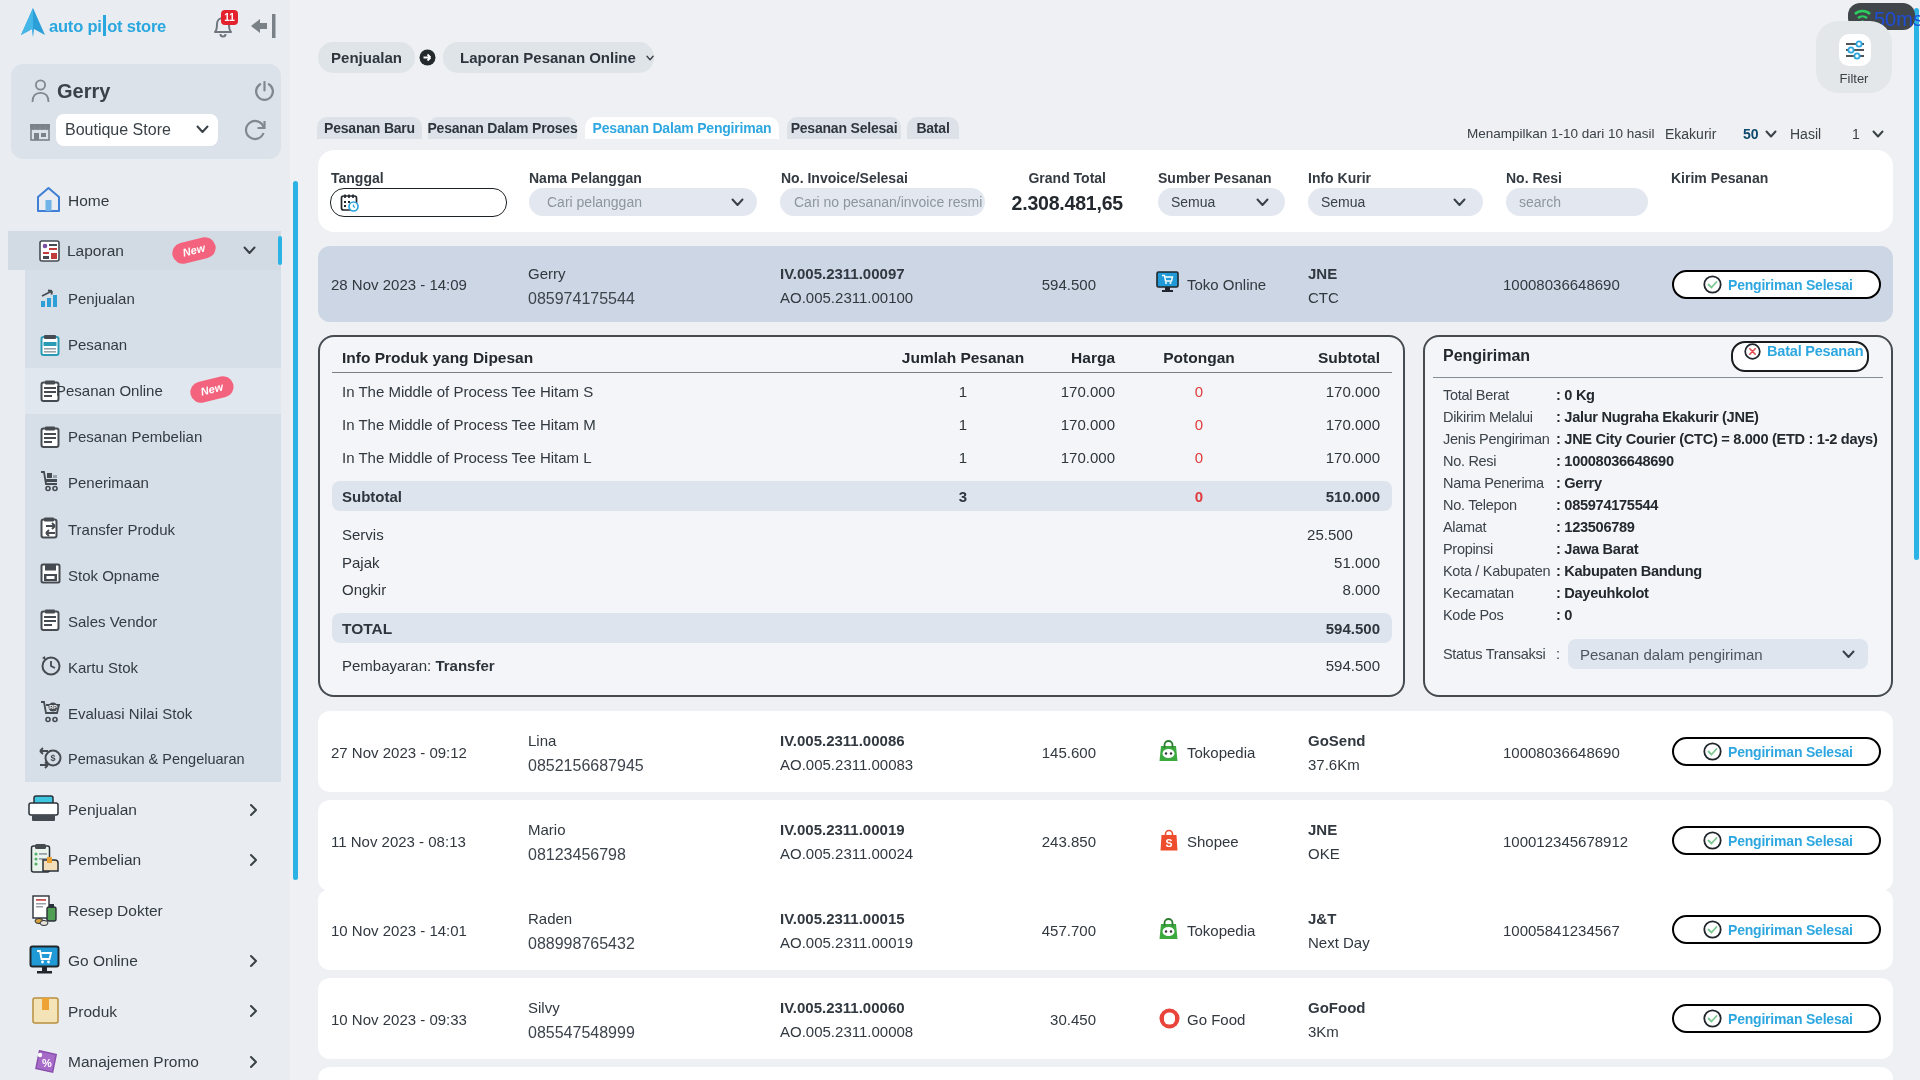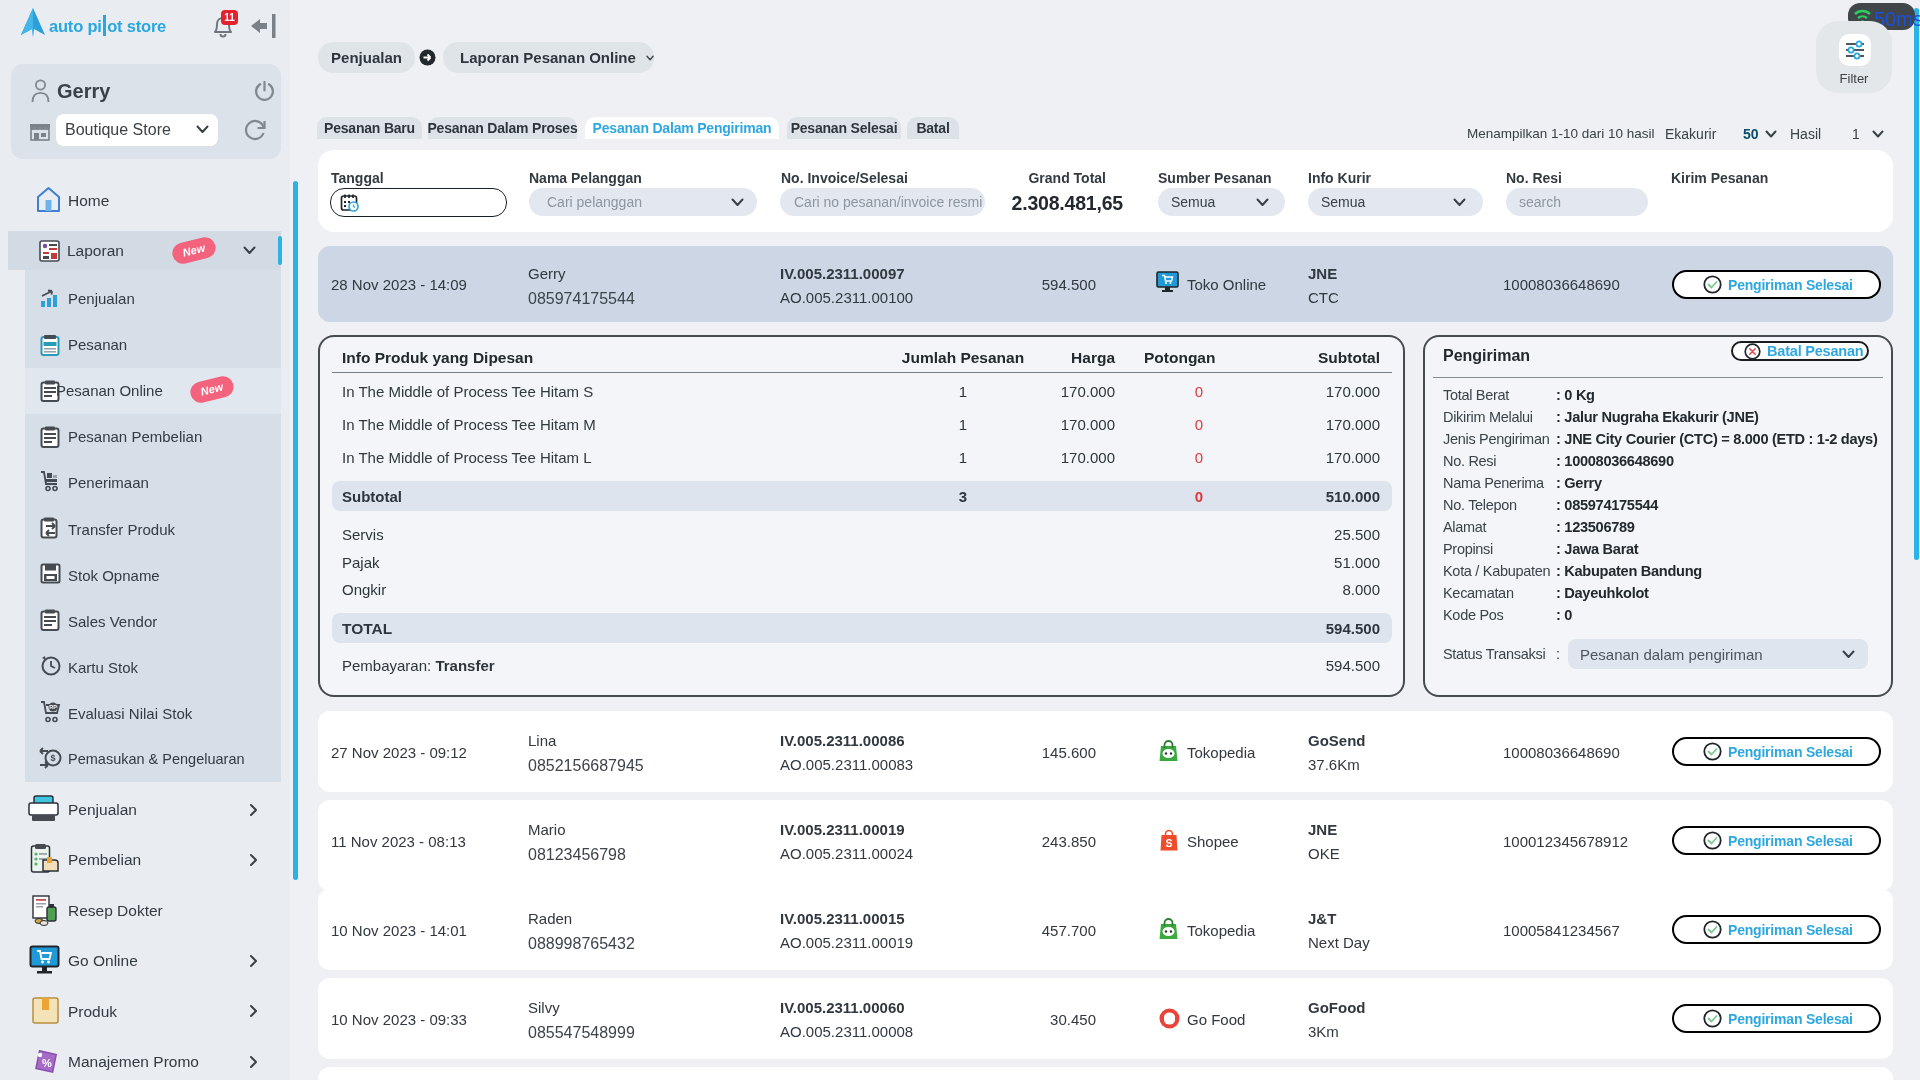--- a/index.html
+++ b/index.html
@@ -389,21 +389,21 @@
           <path d="M5.5 9.5 L8.5 12.5 L13.5 7" fill="none" stroke="#7cc890" stroke-width="1.8" stroke-linecap="round" stroke-linejoin="round"></path>
         </svg>
         <span>Pengiriman Selesai</span>
       </div>
   </div>
 
   <div class="dpanel" style="left:318px;top:335px;width:1087px;height:362px"></div>
   <div class="abs b" style="left:342px;top:349px;font-size:15.5px;color:#23292f">Info Produk yang Dipesan</div>
   <div class="abs b" style="left:893px;top:349px;width:140px;text-align:center;font-size:15.5px;color:#23292f">Jumlah Pesanan</div>
   <div class="abs b" style="left:1010px;top:349px;width:105px;text-align:right;font-size:15.5px;color:#23292f">Harga</div>
-  <div class="abs b" style="left:1144px;top:349px;width:110px;text-align:left;font-size:15.5px;color:#23292f">Potongan</div>
+  <div class="abs b" style="left:1144px;top:349px;width:110px;text-align:center;font-size:15.5px;color:#23292f">Potongan</div>
   <div class="abs b" style="left:1280px;top:349px;width:100px;text-align:right;font-size:15.5px;color:#23292f">Subtotal</div>
   <div class="abs" style="left:332px;top:372px;width:1060px;height:1px;background:#787f86"></div>
   <div id="prodrows">
     <div class="trow" style="left:342px;top:383px;color:#31383f">In The Middle of Process Tee Hitam S</div>
     <div class="trow" style="left:893px;top:383px;width:140px;text-align:center">1</div>
     <div class="trow" style="left:1010px;top:383px;width:105px;text-align:right">170.000</div>
     <div class="trow" style="left:1144px;top:383px;width:110px;text-align:center;color:#e0393b">0</div>
     <div class="trow" style="left:1280px;top:383px;width:100px;text-align:right">170.000</div>
     <div class="trow" style="left:342px;top:416px;color:#31383f">In The Middle of Process Tee Hitam M</div>
     <div class="trow" style="left:893px;top:416px;width:140px;text-align:center">1</div>
@@ -414,35 +414,35 @@
     <div class="trow" style="left:893px;top:449px;width:140px;text-align:center">1</div>
     <div class="trow" style="left:1010px;top:449px;width:105px;text-align:right">170.000</div>
     <div class="trow" style="left:1144px;top:449px;width:110px;text-align:center;color:#e0393b">0</div>
     <div class="trow" style="left:1280px;top:449px;width:100px;text-align:right">170.000</div>
     <div class="tbar" style="left:332px;top:481px"></div>
     <div class="trow b" style="left:342px;top:488px">Subtotal</div>
     <div class="trow b" style="left:893px;top:488px;width:140px;text-align:center">3</div>
     <div class="trow b" style="left:1144px;top:488px;width:110px;text-align:center;color:#e0393b">0</div>
     <div class="trow b" style="left:1280px;top:488px;width:100px;text-align:right">510.000</div>
     <div class="trow" style="left:342px;top:526px">Servis</div>
-    <div class="trow" style="left:1280px;top:526px;width:100px;text-align:right">25.500</div>
+    <div class="trow" style="left:1280px;top:526px;width:100px;text-align:center">25.500</div>
     <div class="trow" style="left:342px;top:554px">Pajak</div>
     <div class="trow" style="left:1280px;top:554px;width:100px;text-align:right">51.000</div>
     <div class="trow" style="left:342px;top:581px">Ongkir</div>
     <div class="trow" style="left:1280px;top:581px;width:100px;text-align:right">8.000</div>
     <div class="tbar" style="left:332px;top:613px"></div>
     <div class="trow b" style="left:342px;top:620px;font-size:15.5px">TOTAL</div>
     <div class="trow b" style="left:1280px;top:620px;width:100px;text-align:right">594.500</div>
     <div class="trow" style="left:342px;top:657px">Pembayaran: <span class="b">Transfer</span></div>
     <div class="trow" style="left:1280px;top:657px;width:100px;text-align:right">594.500</div>
   </div>
 
   <div class="dpanel" style="left:1423px;top:335px;width:470px;height:362px"></div>
   <div class="abs b" style="left:1443px;top:347px;font-size:16px;color:#23292f">Pengiriman</div>
-  <div class="abs" style="left:1731px;top:341px;width:138px;height:20px;background:#fff;border:2px solid #191d20;border-radius:14px;display:flex;">
+  <div class="abs" style="left:1731px;top:341px;width:138px;height:31px;background:#fff;border:2px solid #191d20;border-radius:14px;display:flex;">
     <svg style="margin-left:11px" width="17" height="17" viewBox="0 0 17 17">
         <circle cx="8.5" cy="8.5" r="7.3" fill="#fff" stroke="#20262c" stroke-width="1.7"></circle>
         <path d="M5.8 5.8 L11.2 11.2 M11.2 5.8 L5.8 11.2" stroke="#e24c4c" stroke-width="1.6" stroke-linecap="round"></path>
       </svg>
     <span style="color:#2ea7e0;font-weight:700;font-size:14.5px;margin-left:6px;letter-spacing:-0.2px">Batal Pesanan</span>
   </div>
   <div class="abs" style="left:1433px;top:377px;width:450px;height:1px;background:#868d94"></div>
   <div id="shiprows">
     <div class="lbl" style="left:1443px;top:387px">Total Berat</div>
       <div class="val" style="left:1556px;top:387px">:&nbsp;0 Kg</div>

